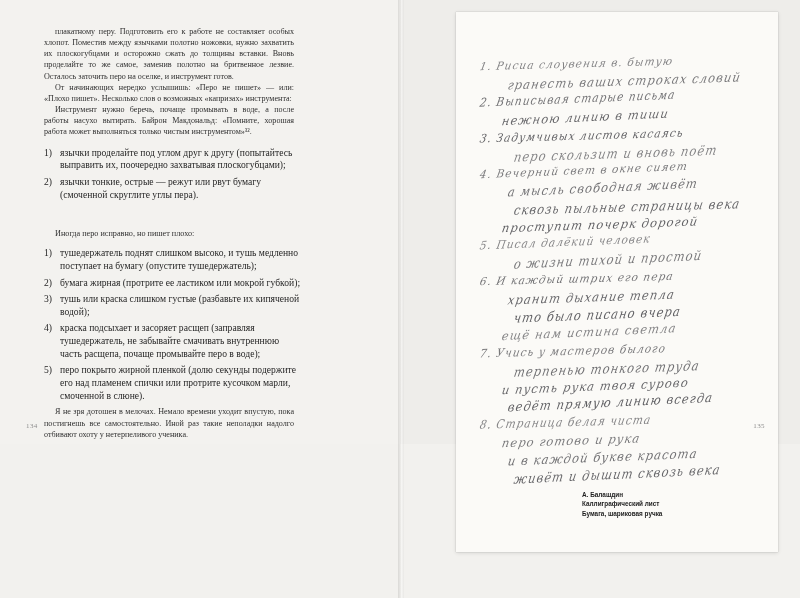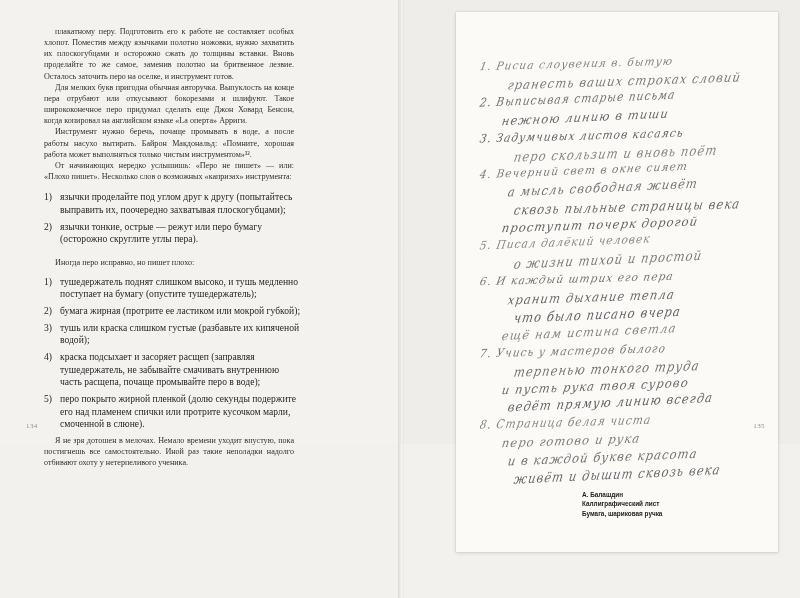--- a/index.html
+++ b/index.html
@@ -73,21 +73,21 @@
   }
   .num-list li .mark {
     width: 16px;
     flex: 0 0 16px;
     text-align: left;
   }
   .num-list li .txt {
     flex: 1 1 auto;
   }
   .mid-note {
-    margin: 12px 0 6px 0;
+    margin: 28px 0 6px 0;
     font-size: 8.2px;
     text-indent: 11px;
     color: #2f2f2f;
     width: 250px;
   }
   .closing {
     margin-top: 3px;
     width: 250px;
     font-size: 8.1px;
     line-height: 1.38;
@@ -147,33 +147,32 @@
 </style>
 </head>
 <body>
 
 <div class="spread">
 
   <div class="page page-left">
 
     <div class="body-col">
       <p>плакатному перу. Подготовить его к работе не составляет особых хлопот. Поместив между язычками полотно ножовки, нужно захватить их плоскогубцами и осторожно сжать до толщины вставки. Вновь проделайте то же самое, заменив полотно на бритвенное лезвие. Осталось заточить перо на оселке, и инструмент готов.</p>
-      <p>Для мелких букв пригодна обычная авторучка. Выпуклость на конце пера отрубают или откусывают бокорезами и шлифуют. Такое ширококонечное перо придумал сделать еще Джон Ховард Бенсон, когда копировал на английском языке «La оперта» Арриги.</p>
+      <p>От начинающих нередко услышишь: «Перо не пишет» — или: «Плохо пишет». Несколько слов о возможных «капризах» инструмента:</p>
       <p>Инструмент нужно беречь, почаще промывать в воде, а после работы насухо вытирать. Байрон Макдональд: «Помните, хорошая работа может выполняться только чистым инструментом»³².</p>
-      <p>От начинающих нередко услышишь: «Перо не пишет» — или: «Плохо пишет». Несколько слов о возможных «капризах» инструмента:</p>
     </div>
 
     <ul class="num-list">
       <li>
         <span class="mark">1)</span>
         <span class="txt">язычки проделайте под углом друг к другу (попытайтесь выправить их, поочередно захватывая плоскогубцами);</span>
       </li>
       <li>
         <span class="mark">2)</span>
-        <span class="txt">язычки тонкие, острые — режут или перо бумагу (осторожно скруглите углы пера).</span>
+        <span class="txt">язычки тонкие, острые — режут или рвут бумагу (смоченной скруглите углы пера).</span>
       </li>
     </ul>
 
     <div class="mid-note">Иногда перо исправно, но пишет плохо:</div>
 
     <ul class="num-list">
       <li>
         <span class="mark">1)</span>
         <span class="txt">тушедержатель поднят слишком высоко, и тушь медленно поступает на бумагу (опустите тушедержатель);</span>
       </li>

